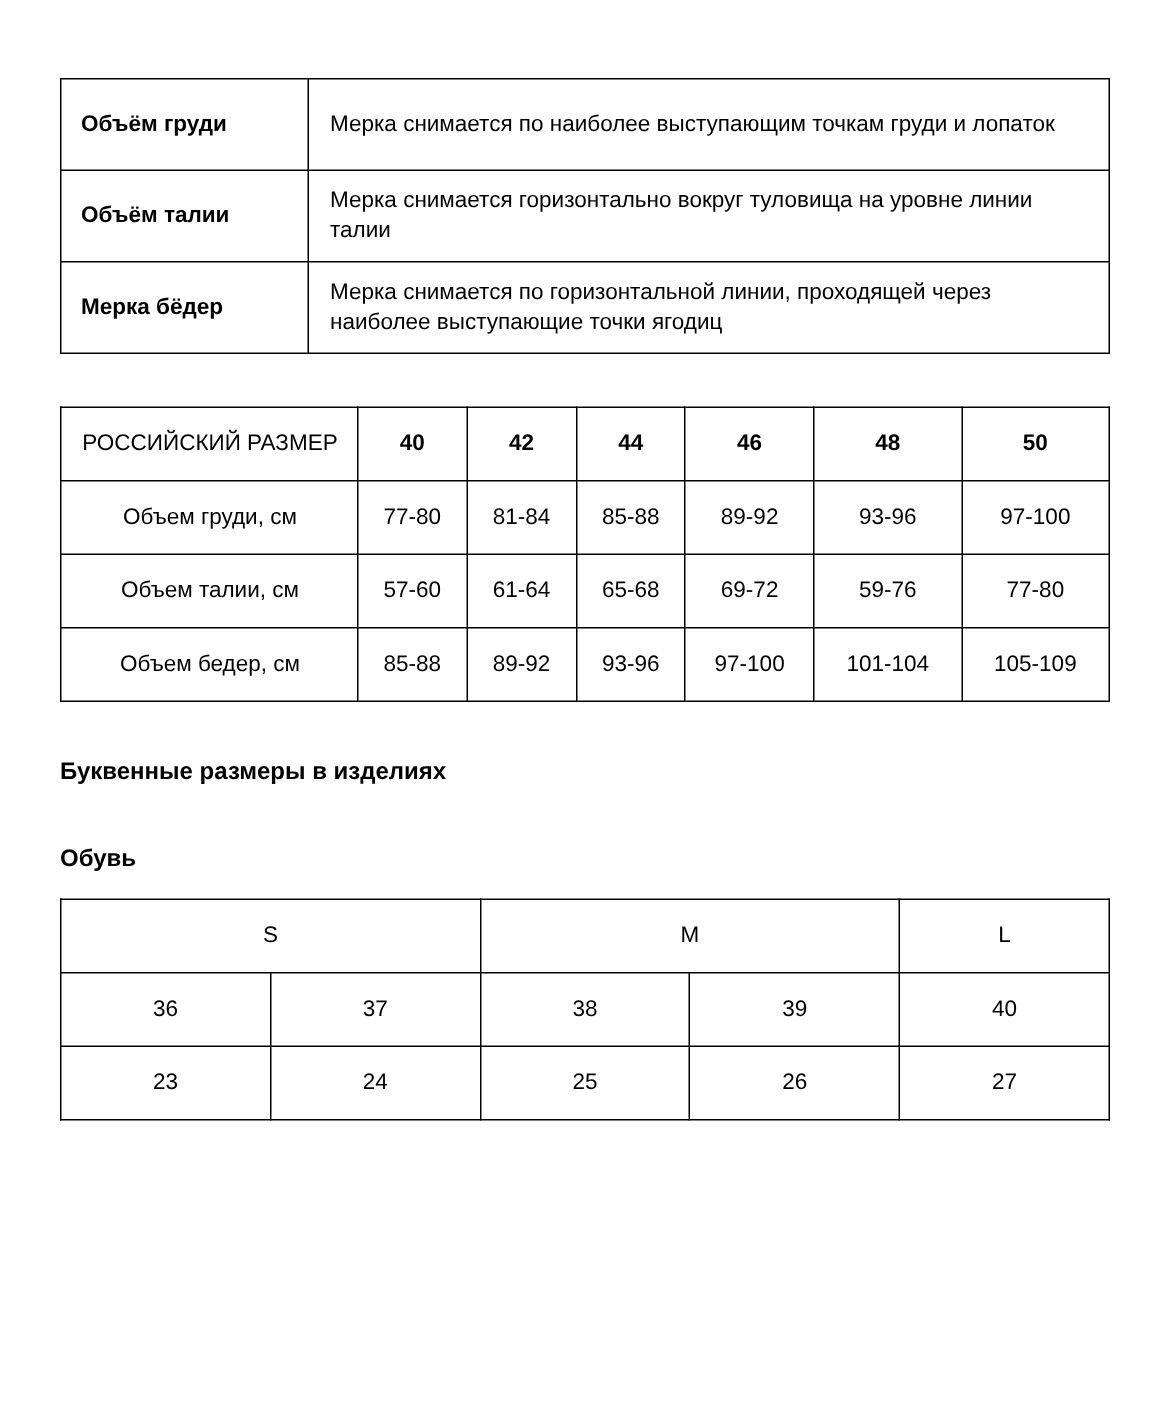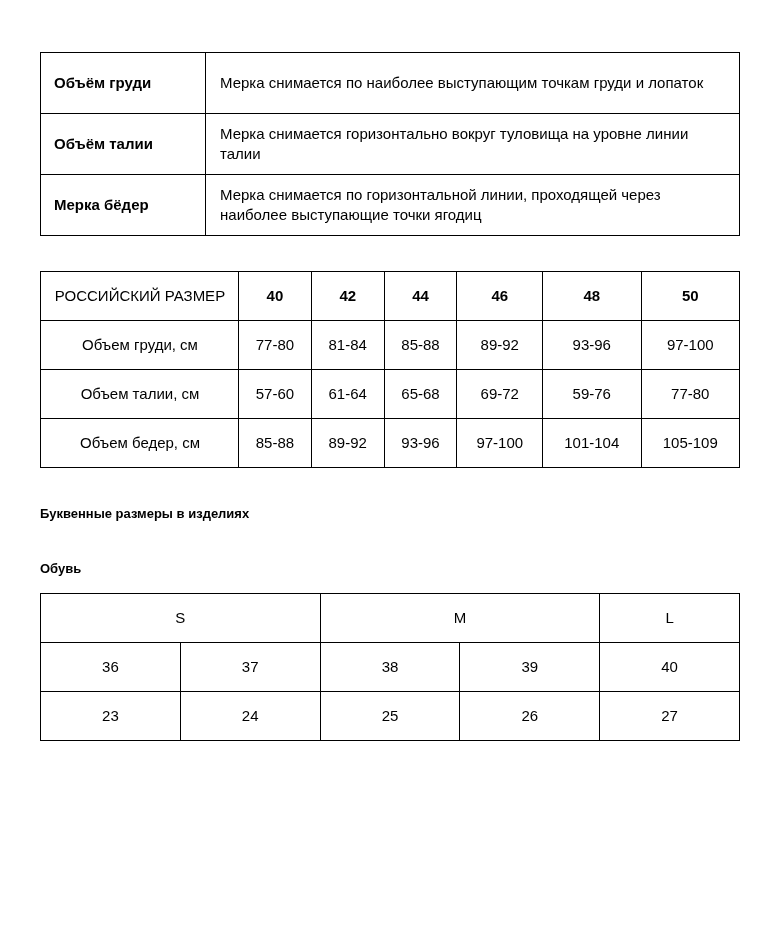--- a/index.html
+++ b/index.html
@@ -52,21 +52,21 @@
   }
   .sizes-table .num-cell {
     text-align: center;
     padding-left: 4px;
     padding-right: 4px;
   }
   .sizes-table .head-num { font-weight: bold; }
 
   
   .section-title {
-    font-size: 13px;
+    font-size: 16px;
     font-weight: bold;
     margin-top: 38px;
     margin-bottom: 20px;
   }
   .section-title.shoes-title {
     margin-top: 40px;
     margin-bottom: 17px;
   }
 
   

